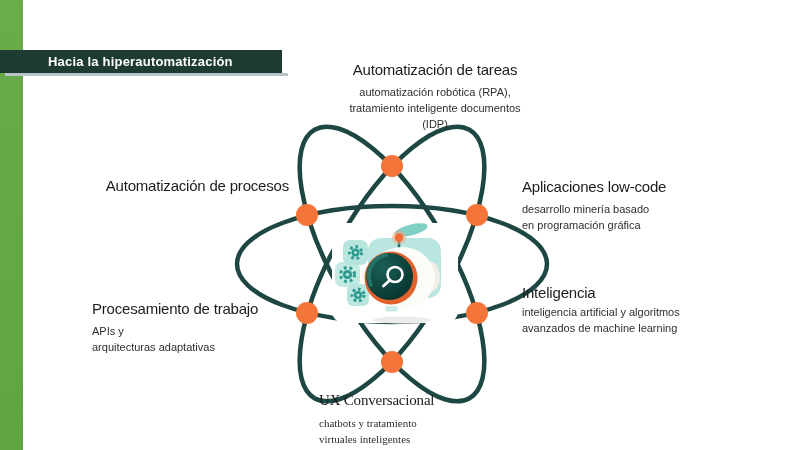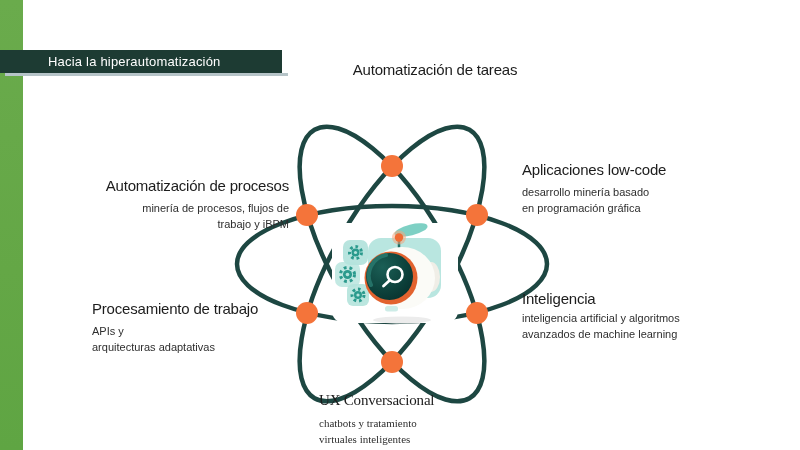--- a/index.html
+++ b/index.html
@@ -13,37 +13,37 @@
     background-color: #64a746;
   }
   .banner-shadow {
     position: absolute; left: 5px; top: 73px; width: 283px; height: 3px;
     background: #b6c4c8;
   }
   .banner {
     position: absolute; left: 0; top: 50px; width: 282px; height: 23px;
     background: #1d3b33; color: #ffffff; box-sizing: border-box;
     display: flex; align-items: center; padding-left: 48px;
-    font-size: 13px; font-weight: normal; letter-spacing: 0.2px;
+    font-size: 13px; font-weight: bold; letter-spacing: 0.2px;
   }
   .node { position: absolute; }
   .node h3 {
     margin: 0; font-size: 15px; font-weight: 400; color: #1c1c1c;
     letter-spacing: -0.2px; line-height: 1.15;
   }
   .node p {
     margin: 7px 0 0 0; font-size: 11px; color: #2e2e2e;
     line-height: 1.45; white-space: pre-line;
   }
   .node-tareas       { left: 320px; top: 61px;  width: 230px; text-align: center; }
   .node-procesos     { left: 89px;  top: 177px; width: 200px; text-align: right; }
-  .node-lowcode      { left: 522px; top: 161px; width: 200px; }
+  .node-lowcode      { left: 522px; top: 178px; width: 200px; }
   .node-eventos      { left: 92px;  top: 300px; width: 200px; }
   .node-eventos p     { }
-  .node-inteligencia { left: 522px; top: 290px; width: 220px; }
+  .node-inteligencia { left: 522px; top: 284px; width: 220px; }
   .node-inteligencia p{ margin-top: 4px; }
   .node-ux           { left: 319px; top: 392px; width: 200px; font-family: Liberation Serif, serif; }
   .atom-svg  { position: absolute; left: 217px; top: 121px; }
   .robot-svg { position: absolute; left: 332px; top: 219px; }
 </style>
 </head>
 <body>
 
 <div class="slide">
 
@@ -118,26 +118,27 @@
     <path d="M 39 66 A 21 21 0 0 1 54 36" fill="none" stroke="#2b7c70" stroke-width="4" stroke-linecap="round" opacity="0.8"></path>
     <g>
       <circle cx="63" cy="55.5" r="7.5" fill="none" stroke="#ffffff" stroke-width="2.6"></circle>
       <line x1="57.5" y1="61.5" x2="51.5" y2="67" stroke="#ffffff" stroke-width="2.8" stroke-linecap="round"></line>
     </g>
     <rect x="53" y="87" width="13" height="5.5" rx="2.5" fill="#cdece7"></rect>
   </svg>
 
   <div class="node node-tareas">
     <h3>Automatización de tareas</h3>
+    <p>automatización robótica (RPA),
+tratamiento inteligente documentos
+(IDP)</p>
   </div>
 
   <div class="node node-procesos">
     <h3>Automatización de procesos</h3>
-    <p>minería de procesos, flujos de
-trabajo y iBPM</p>
   </div>
 
   <div class="node node-lowcode">
     <h3>Aplicaciones low-code</h3>
     <p>desarrollo minería basado
 en programación gráfica</p>
   </div>
 
   <div class="node node-eventos">
     <h3>Procesamiento de trabajo</h3>

